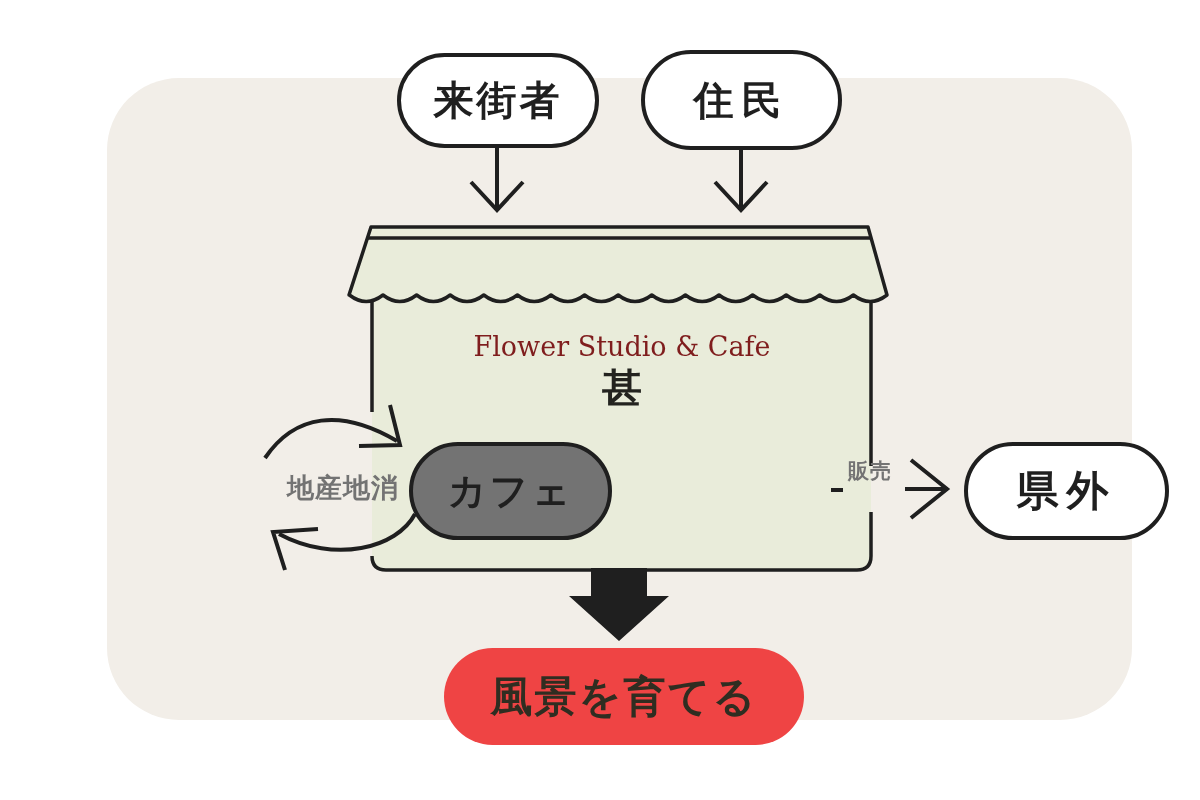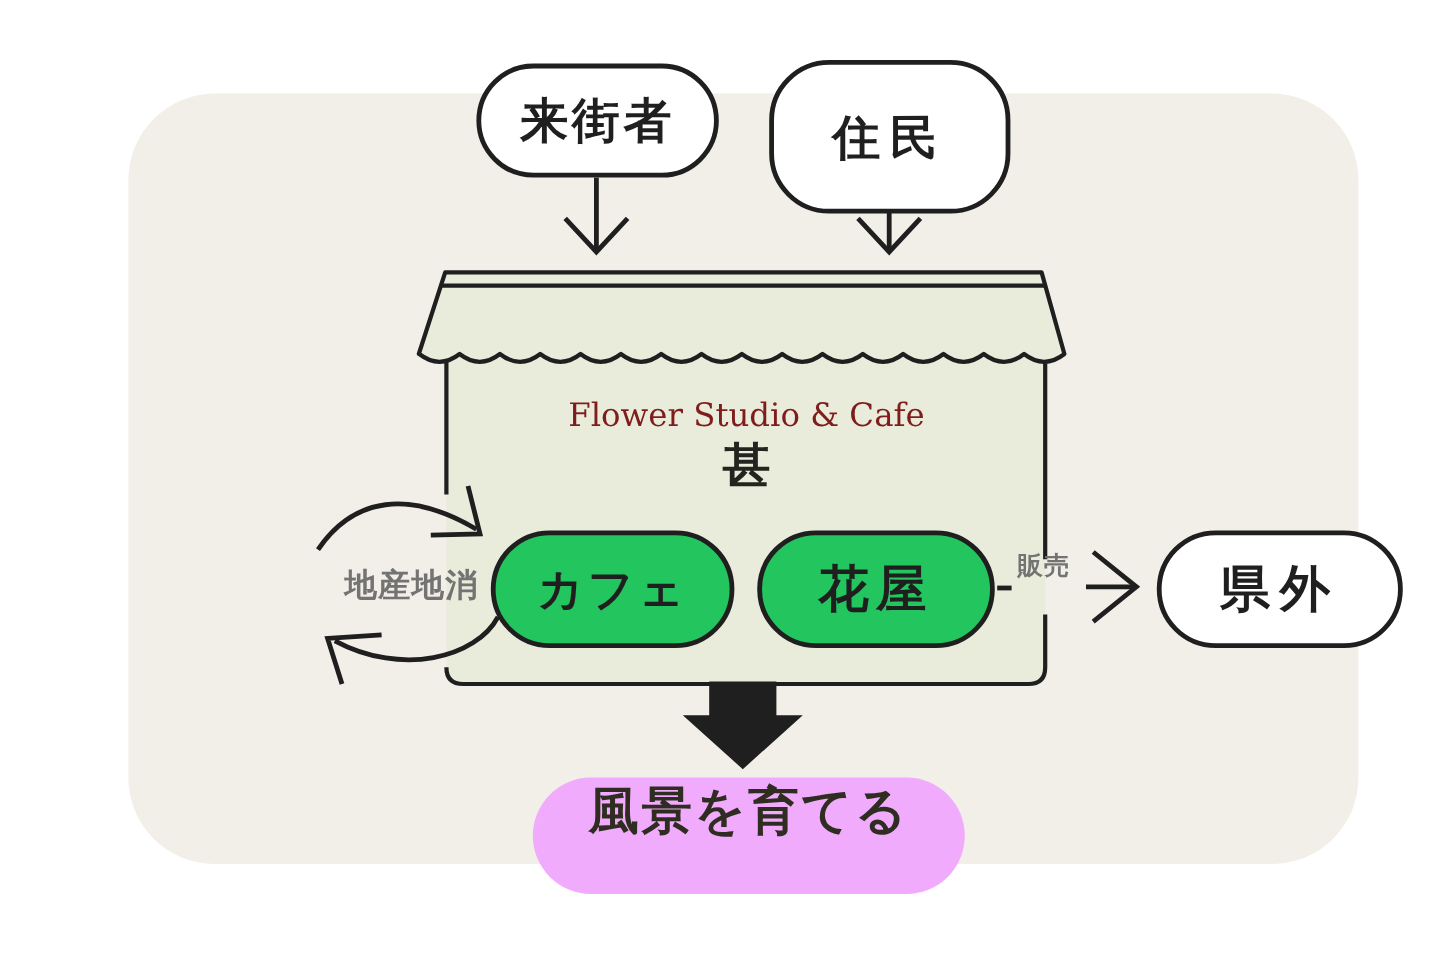--- a/index.html
+++ b/index.html
@@ -13,21 +13,21 @@
     position:absolute;left:88px;top:78px;width:1025px;height:642px;
     background:#f2eee8;border-radius:72px;
   }
   svg.layer{position:absolute;left:0;top:0;}
   .bubble{
     position:absolute;background:#ffffff;border:4px solid #1f1f1f;
     display:flex;align-items:center;justify-content:center;
     font-weight:bold;color:#1f1f1f;box-sizing:border-box;
   }
   .unit-pill{
-    position:absolute;background:#22c55e;border:4px solid #1f1f1f;
+    position:absolute;background:#737373;border:4px solid #1f1f1f;
     display:flex;align-items:center;justify-content:center;
     font-weight:bold;color:#1f1f1f;box-sizing:border-box;
   }
   .store-name-en{
     position:absolute;left:353px;top:328px;width:500px;height:36px;
     display:flex;align-items:center;justify-content:center;
     font-family:"DejaVu Serif",serif;font-size:27px;font-weight:500;color:#7f1d1d;
   }
   .store-name-ja{
     position:absolute;left:353px;top:364px;width:500px;height:48px;
@@ -35,22 +35,22 @@
     font-family:"DejaVu Serif",serif;font-size:40px;font-weight:600;color:#23231f;
   }
   .edge-label{
     position:absolute;font-weight:bold;color:#737373;
     display:flex;align-items:center;justify-content:center;
   }
   .loop-label{left:262px;top:470px;width:124px;height:36px;font-size:27px;letter-spacing:1px;}
   .sales-label{left:818px;top:455px;width:66px;height:32px;font-size:21px;letter-spacing:1px;}
   .outcome-pill{
     position:absolute;left:425px;top:648px;width:360px;height:97px;
-    background:#f0abfc;border-radius:49px;
-    display:flex;justify-content:center;
+    background:#ef4444;border-radius:49px;
+    display:flex;align-items:center;justify-content:center;
     font-size:42px;font-weight:bold;color:#2f2d21;letter-spacing:2px;
   }
 </style>
 </head>
 <body>
 
 <div class="stage">
 
   <div class="panel"></div>
 
@@ -87,36 +87,33 @@
       <path d="M886,489 H926"></path>
       <path d="M892,460 L928,489 L892,518"></path>
     </g>
 
     <polygon points="572,568 628,568 628,596 650,596 600,641 550,596 572,596" fill="#1f1f1f"></polygon>
   </svg>
 
   <div class="bubble" style="left:378px;top:53px;width:202px;height:95px;border-radius:48px;font-size:40px;letter-spacing:3px;">
     <span>来街者</span>
   </div>
-  <div class="bubble" style="left:622px;top:50px;width:201px;height:128px;border-radius:50px;font-size:40px;letter-spacing:8px;">
+  <div class="bubble" style="left:622px;top:50px;width:201px;height:100px;border-radius:50px;font-size:40px;letter-spacing:8px;">
     <span>住民</span>
   </div>
 
   <div class="store-name-en">
     <span>Flower Studio &amp; Cafe</span>
   </div>
   <div class="store-name-ja">
     <span>甚</span>
   </div>
 
   <div class="unit-pill" style="left:390px;top:442px;width:203px;height:98px;border-radius:49px;font-size:38px;letter-spacing:3px;">
     <span>カフェ</span>
-  </div>
-  <div class="unit-pill" style="left:612px;top:442px;width:198px;height:98px;border-radius:49px;font-size:42px;letter-spacing:6px;">
-    <span>花屋</span>
   </div>
 
   <div class="bubble" style="left:945px;top:442px;width:205px;height:98px;border-radius:49px;font-size:42px;letter-spacing:8px;">
     <span>県外</span>
   </div>
 
   <div class="edge-label loop-label">
     <span>地産地消</span>
   </div>
   <div class="edge-label sales-label">

